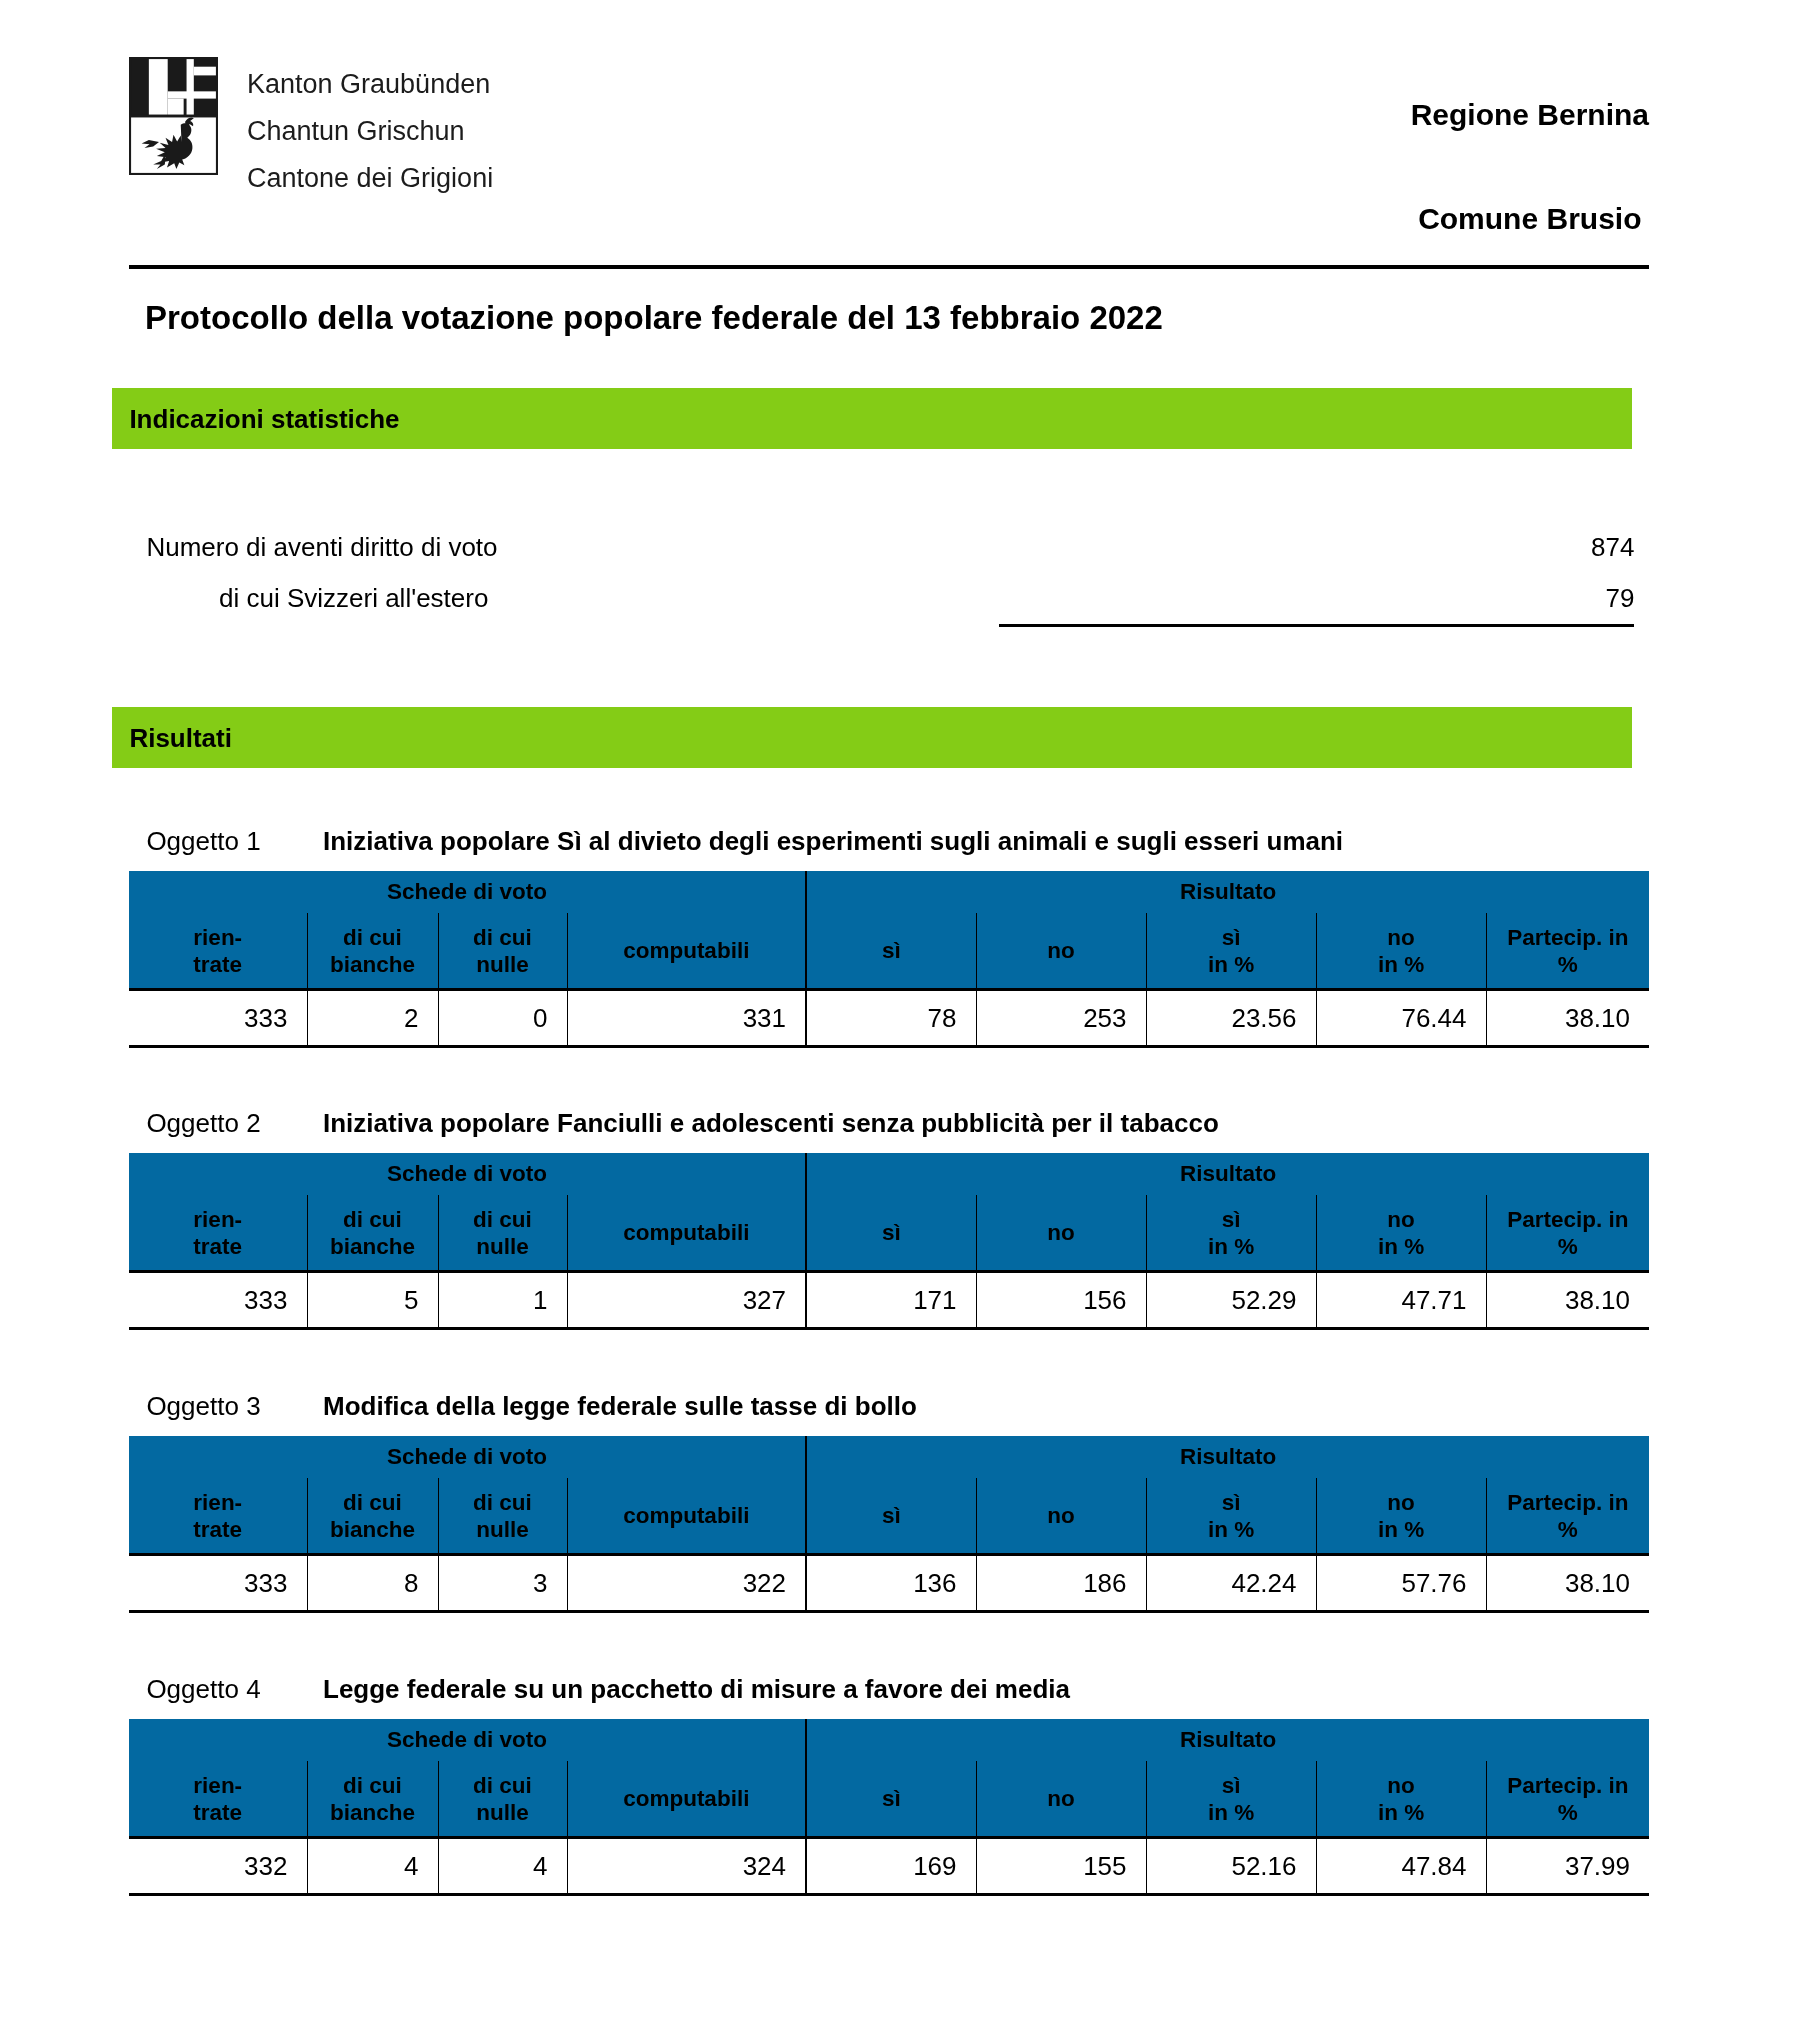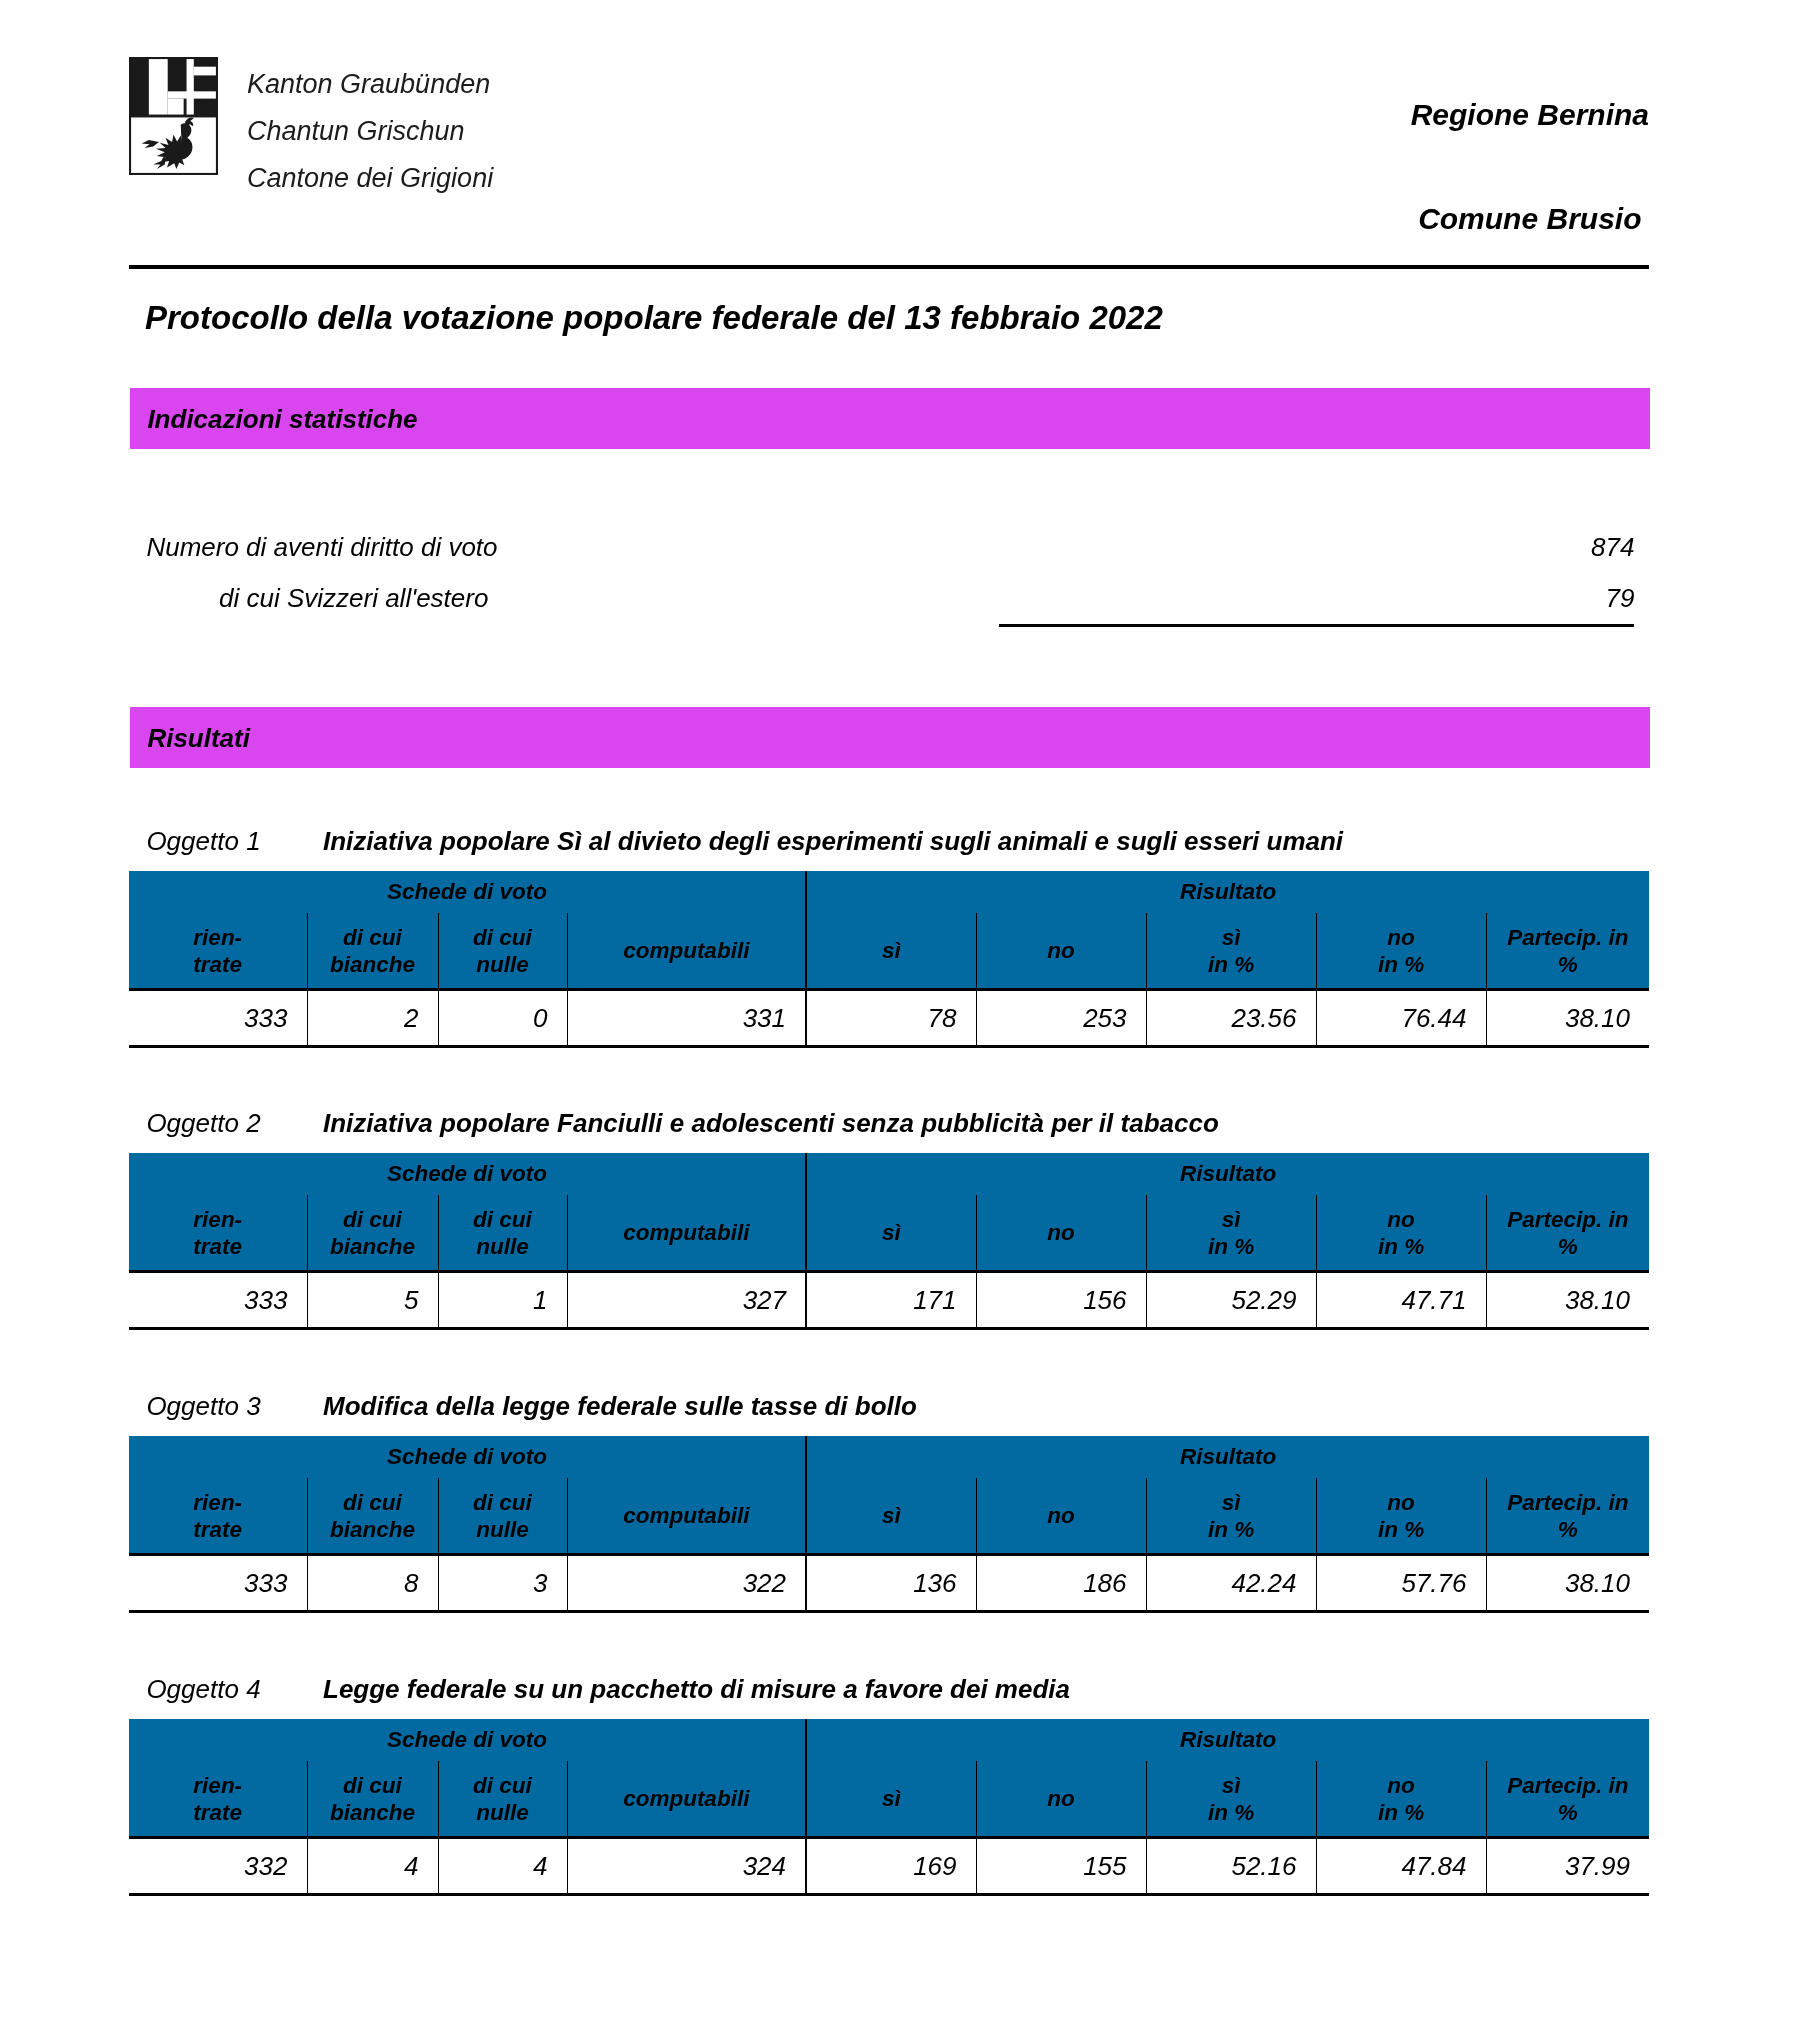--- a/index.html
+++ b/index.html
@@ -12,21 +12,20 @@
     height: 2035px;
     font-family: "Liberation Sans", sans-serif;
     color: #000000;
     -webkit-font-smoothing: antialiased;
   }
   .page {
     position: relative;
     width: 1800px;
     height: 1878px;
     box-sizing: border-box;
-    font-style: italic;
   }
 
   
   .letterhead {
     position: absolute;
     left: 129px;
     top: 57px;
     width: 1520px;
     display: flex;
     justify-content: space-between;
@@ -78,24 +77,24 @@
     left: 145px;
     top: 299px;
     font-size: 33px;
     font-weight: bold;
     white-space: nowrap;
   }
 
   
   .banner {
     position: absolute;
-    left: 130px;
+    left: 112px;
     width: 1520px;
     height: 61px;
-    background: #d946ef;
+    background: #84cc16;
   }
   .banner span {
     position: absolute;
     left: 17.4px;
     top: 50%;
     transform: translateY(-50%);
     font-size: 26px;
     font-weight: bold;
   }
   #banner-stats { top: 388px; }

